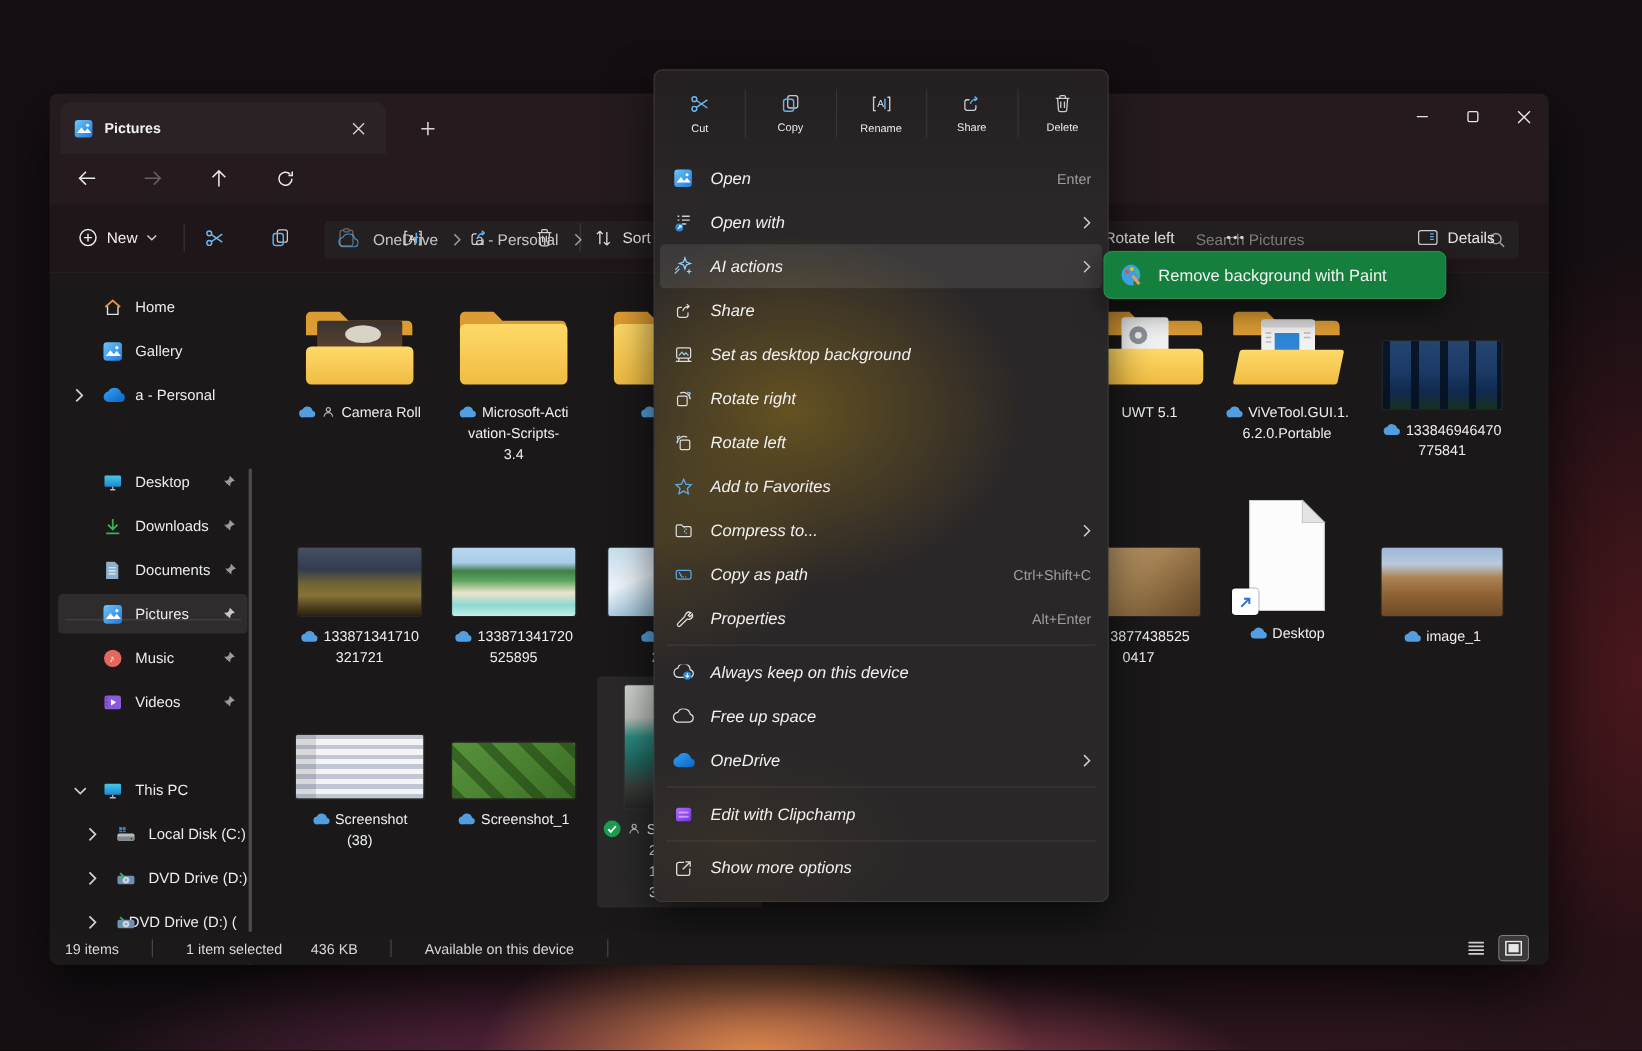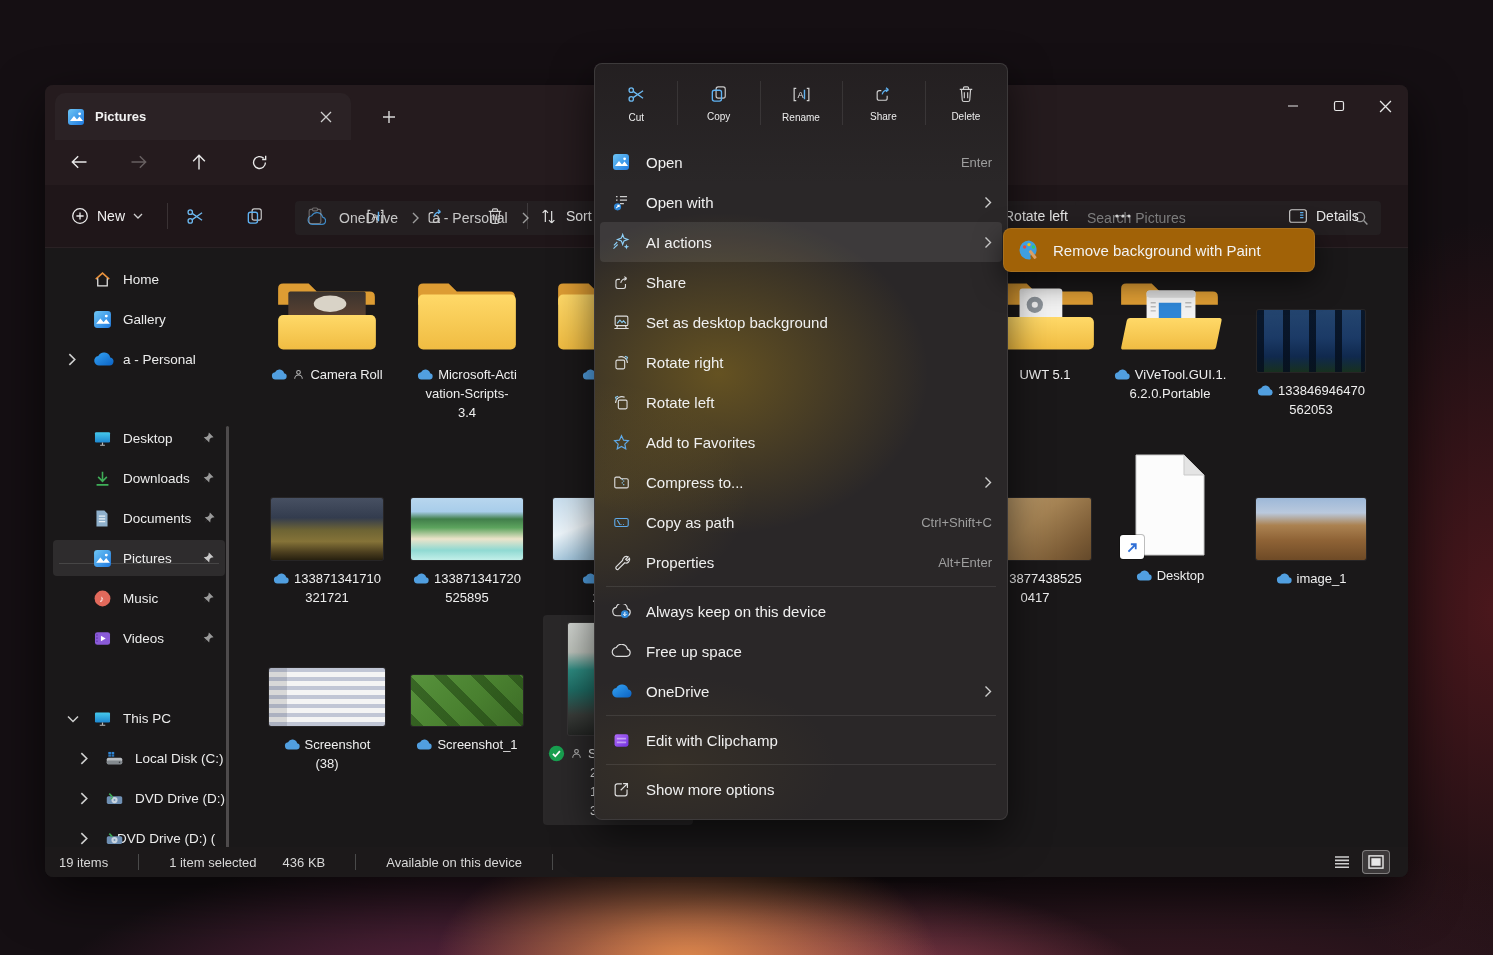--- a/index.html
+++ b/index.html
@@ -95,26 +95,26 @@
     radial-gradient(240px 130px at 18% 93%, rgba(130,104,40,.14) 0%, rgba(130,104,40,0) 70%),
     linear-gradient(180deg, rgba(28,22,24,.45) 0%, rgba(28,22,24,0) 16%);}
   .cm-iconrow{position:absolute;top:0;left:0;right:0;height:78px;display:flex;align-items:stretch;}
   .qa{flex:1;display:flex;flex-direction:column;align-items:center;justify-content:center;gap:7px;position:relative;}
   .qa + .qa::before{content:"";position:absolute;left:0;top:17px;width:1px;height:44px;background:rgba(255,255,255,.09);}
   .qa-label{font-size:10px;color:#ececec;}
   .cm-items{position:absolute;top:78px;left:5px;right:5px;}
   .cm-row{height:40px;display:flex;align-items:center;gap:14px;padding:0 10px;border-radius:4px;font-size:15px;color:#f0f0f0;}
   .cm-row.hl{background:rgba(255,255,255,.09);}
   .cm-ic{width:22px;display:flex;justify-content:center;}
-  .cm-label{flex:1;white-space:nowrap;}
+  .cm-label{flex:1;white-space:nowrap;font-style:italic;}
   .cm-shortcut{font-size:13px;color:#9e9e9e;}
   .cm-sep{height:1px;background:rgba(255,255,255,.09);margin:4px 6px;}
   
   .flyout{position:absolute;left:1003px;top:228px;width:312px;height:44px;border-radius:8px;
-    background:#a16207;border:1px solid rgba(255,255,255,.09);box-shadow:0 10px 28px rgba(0,0,0,.55);
+    background:#15803d;border:1px solid rgba(255,255,255,.09);box-shadow:0 10px 28px rgba(0,0,0,.55);
     display:flex;align-items:center;gap:12px;padding:2px 13px;font-size:15px;color:#f2f2f2;z-index:60;white-space:nowrap;}
   .dim{opacity:.42;}
 </style>
 </head>
 <body>
 
 <svg width="0" height="0" style="position:absolute">
   <defs>
     <linearGradient id="fg1" x1="0" y1="0" x2="0" y2="1">
         <stop offset="0" stop-color="#ffd968"></stop>
@@ -616,21 +616,21 @@
         <div class="thumb th-palm"></div>
         <div class="tile-label">
           <span class="tl-row">
               <span>
                 <svg width="16" height="11" viewBox="0 0 26 17">
                   <path d="M8 16.5 h12.5 a5 5 0 0 0 .9-9.9 A8 8 0 0 0 6.5 4.8 5.9 5.9 0 0 0 8 16.5z" fill="#519fe0"></path>
                 </svg>
               </span>
               <span>133846946470</span>
             </span>
-          <span>562053</span>
+          <span>775841</span>
         </div>
       </div>
 
       <div class="tile" style="left:207px;top:413px">
         <div class="thumb th-rocks"></div>
         <div class="tile-label">
           <span class="tl-row">
               <span>
                 <svg width="16" height="11" viewBox="0 0 26 17">
                   <path d="M8 16.5 h12.5 a5 5 0 0 0 .9-9.9 A8 8 0 0 0 6.5 4.8 5.9 5.9 0 0 0 8 16.5z" fill="#519fe0"></path>

